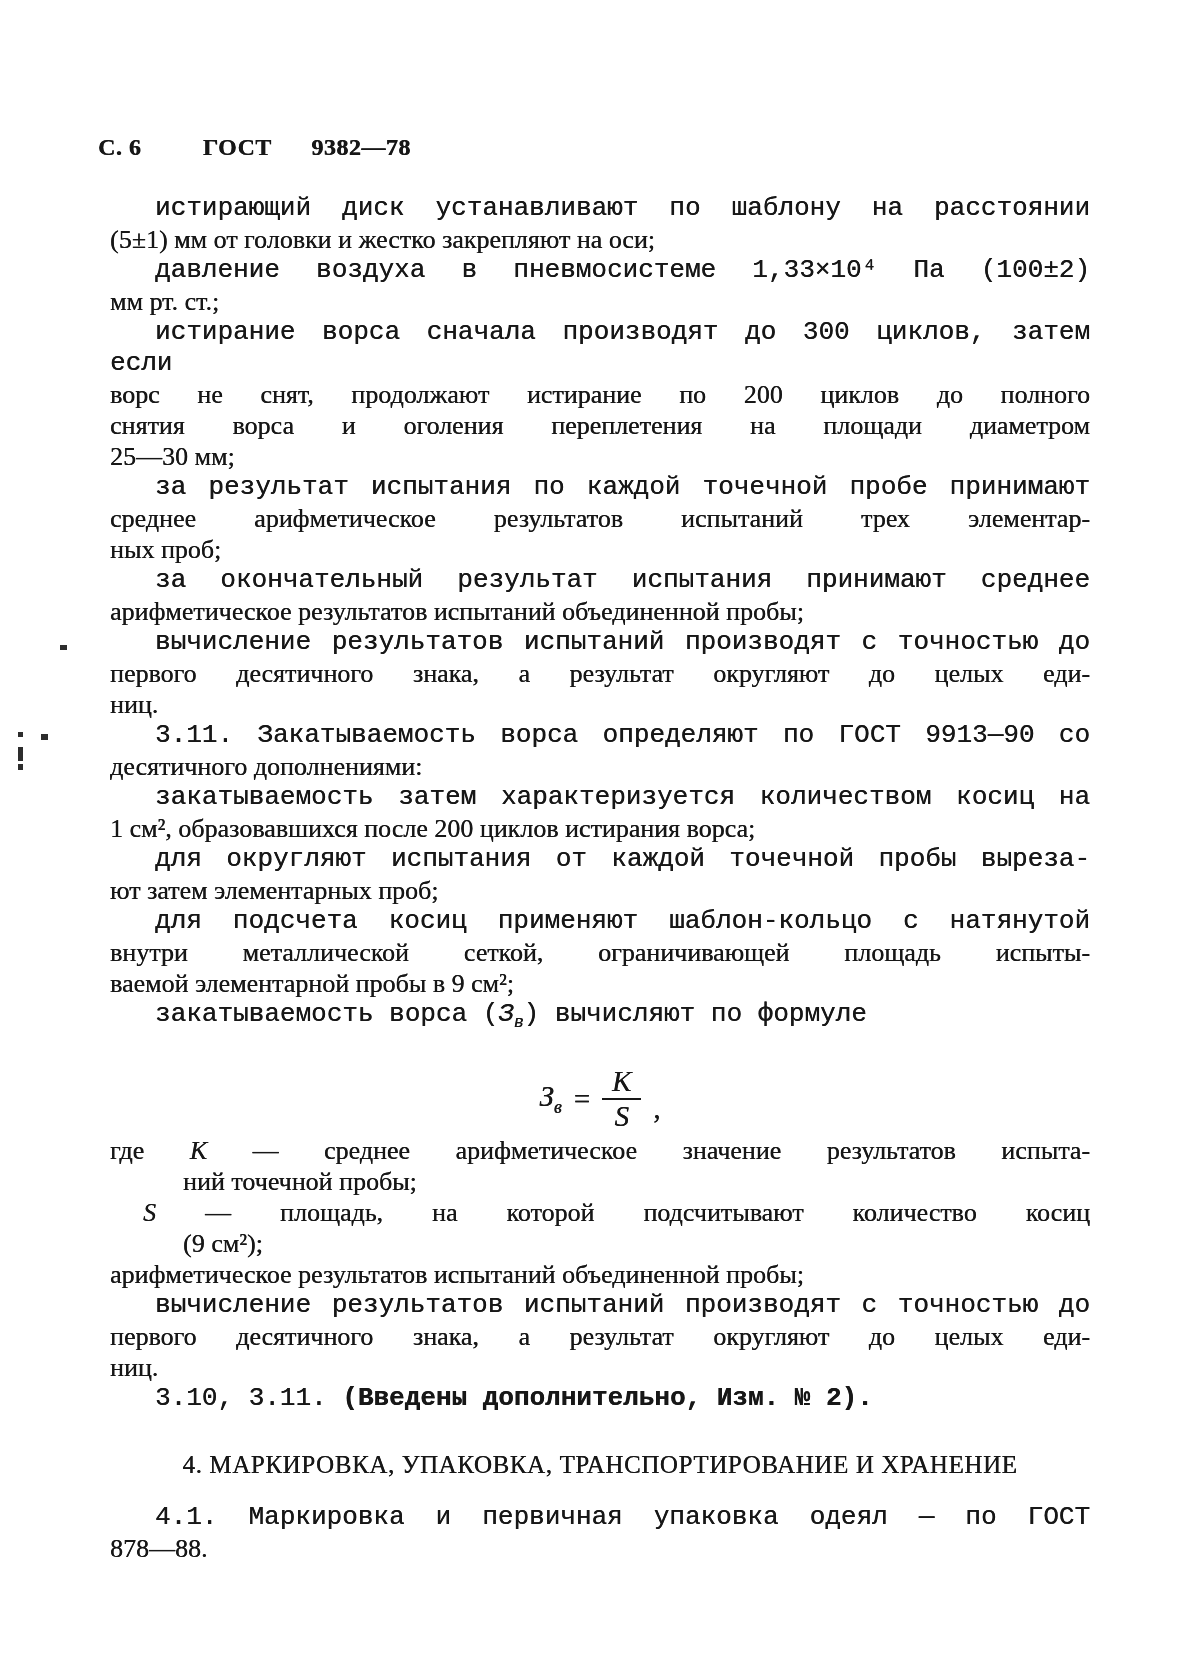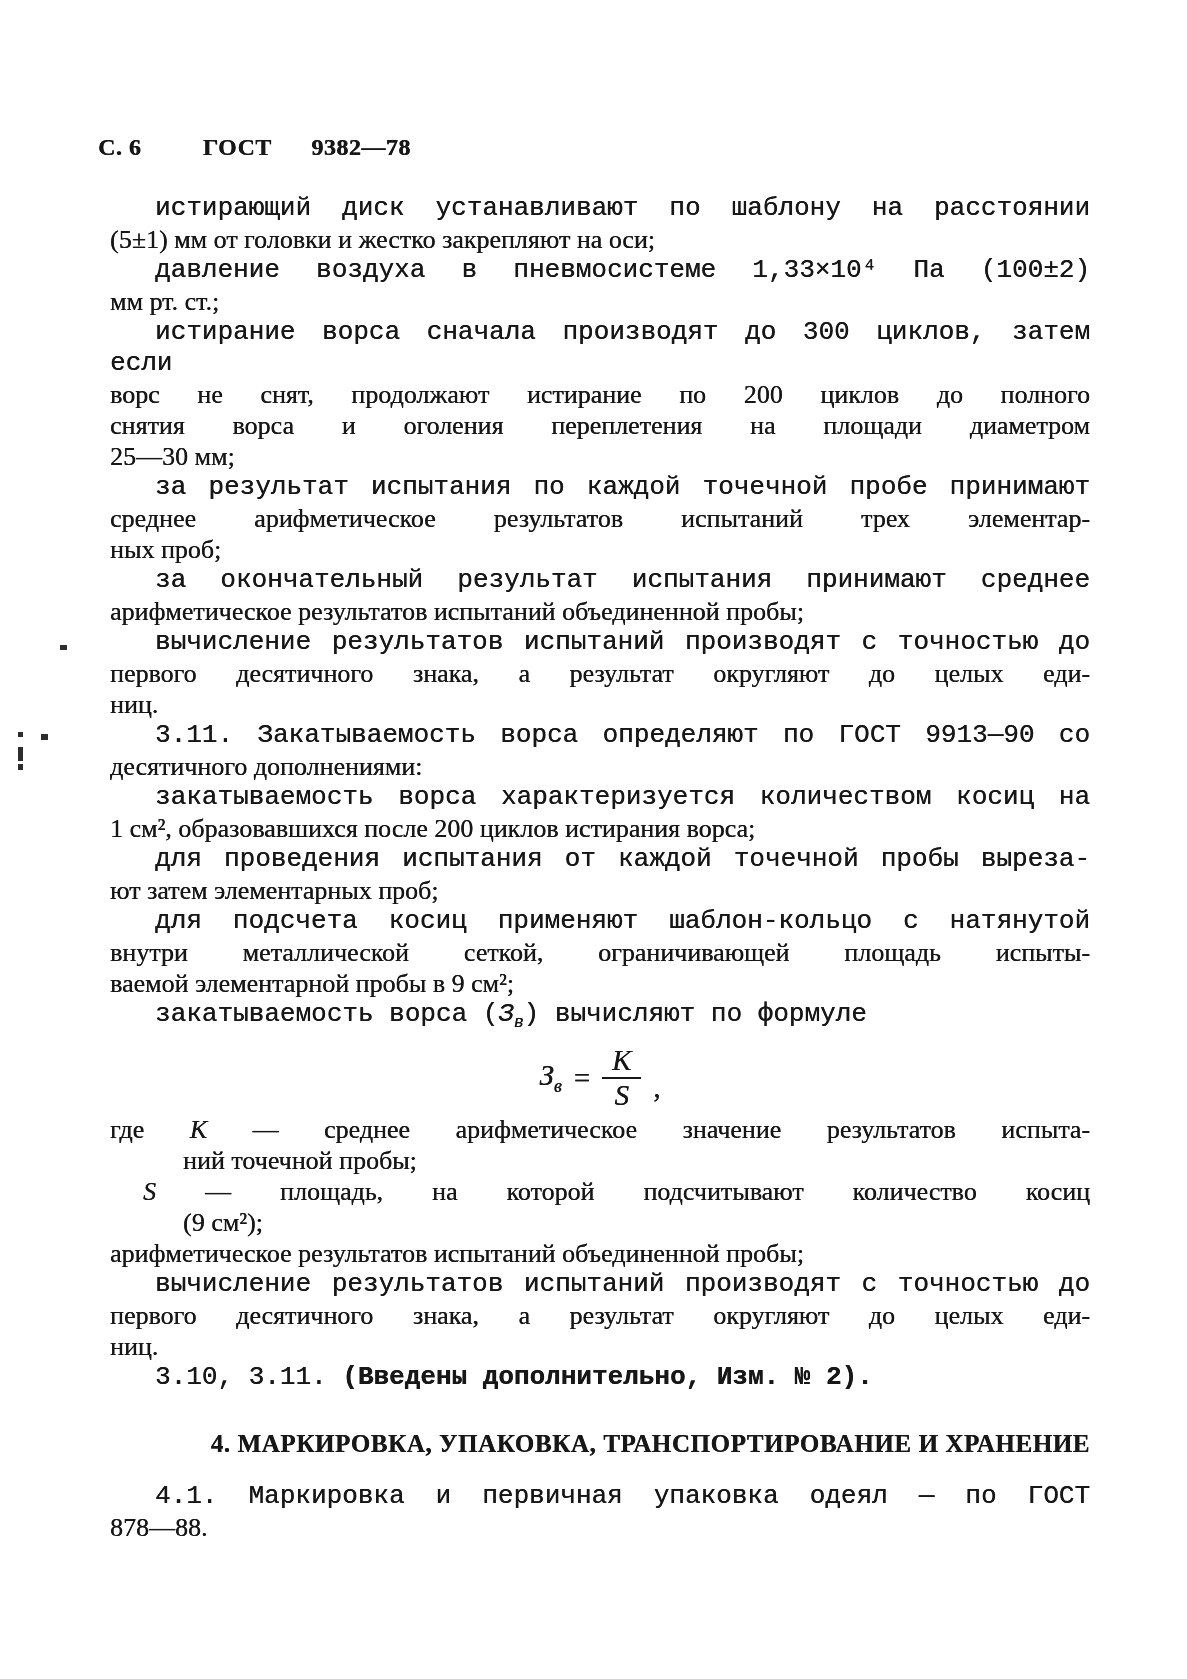--- a/index.html
+++ b/index.html
@@ -28,38 +28,38 @@
   }
   .line.first { text-indent:45px;font-family:Liberation Mono, monospace; }
   .line.just { text-align:justify; text-align-last:justify; }
 
   .it { font-style:italic; }
   sub { font-size:0.62em; }
 
   
   .formula-row {
     display:flex; justify-content:center; align-items:center;
-    margin:7px 0 4px; font-size:29px;
+    margin:28px 0 4px; font-size:29px;
     text-shadow:0.3px 0 0 currentColor;
   }
   .f-lhs sub { font-size:18px; }
   .f-eq { margin:0 12px; }
   .frac { display:inline-flex; flex-direction:column; align-items:center; }
   .frac .num { padding:0 10px 2px; border-bottom:2px solid #171717; line-height:29px; }
   .frac .den { padding-top:2px; line-height:29px; }
   .f-comma { margin-left:12px; align-self:flex-end; padding-bottom:6px; }
 
   
   .def { padding-left:73px; }
   .def-head { white-space:pre; }
 
   .amendment .bold { font-weight:700; }
 
   .section-heading {
-    text-align:right; font-size:25px; font-weight:700;
+    text-align:center; font-size:25px; font-weight:400;
     letter-spacing:0.6px; line-height:30px;
     margin:36px 0 22px 0;
     text-shadow:0.3px 0 0 currentColor;
   }
 
   .artifact { position:absolute; background:#2d2d2d; }
 </style>
 </head>
 <body>
 
@@ -99,25 +99,25 @@
         <div class="para">
           <div class="line first just">вычисление результатов испытаний производят с точностью до</div>
           <div class="line just">первого десятичного знака, а результат округляют до целых еди-</div>
           <div class="line">ниц.</div>
         </div>
         <div class="para">
           <div class="line first just">3.11. Закатываемость ворса определяют по ГОСТ 9913—90 со</div>
           <div class="line">десятичного дополнениями:</div>
         </div>
         <div class="para">
-          <div class="line first just">закатываемость ворса характеризуется количеством косиц на</div>
+          <div class="line first just">закатываемость затем характеризуется количеством косиц на</div>
           <div class="line">1 см², образовавшихся после 200 циклов истирания ворса;</div>
         </div>
         <div class="para">
-          <div class="line first just">для проведения испытания от каждой точечной пробы выреза-</div>
+          <div class="line first just">для округляют испытания от каждой точечной пробы выреза-</div>
           <div class="line">ют затем элементарных проб;</div>
         </div>
         <div class="para">
           <div class="line first just">для подсчета косиц применяют шаблон-кольцо с натянутой</div>
           <div class="line just">внутри металлической сеткой, ограничивающей площадь испыты-</div>
           <div class="line">ваемой элементарной пробы в 9 см²;</div>
         </div>
       </div>
 
     <div class="para">

